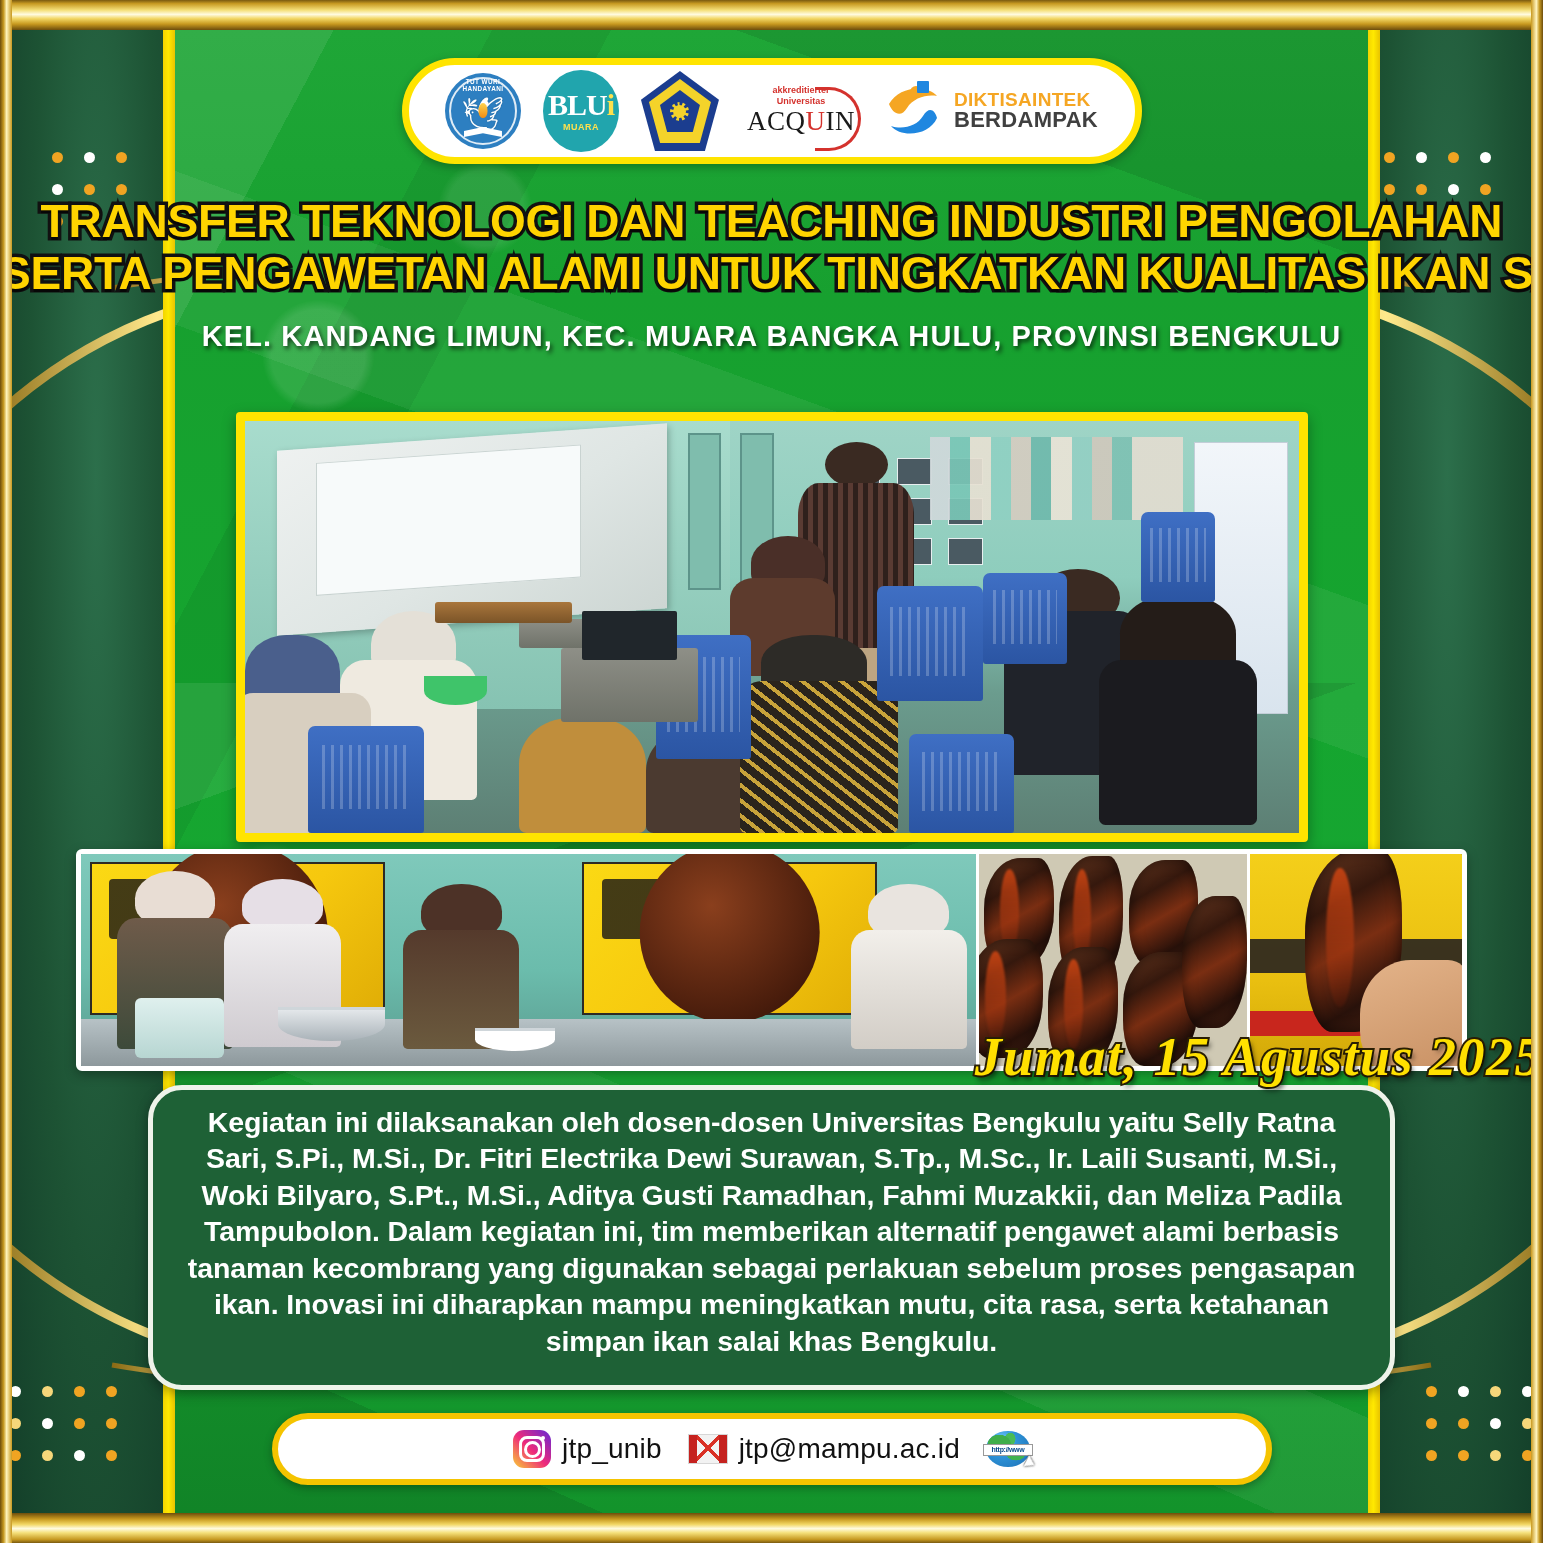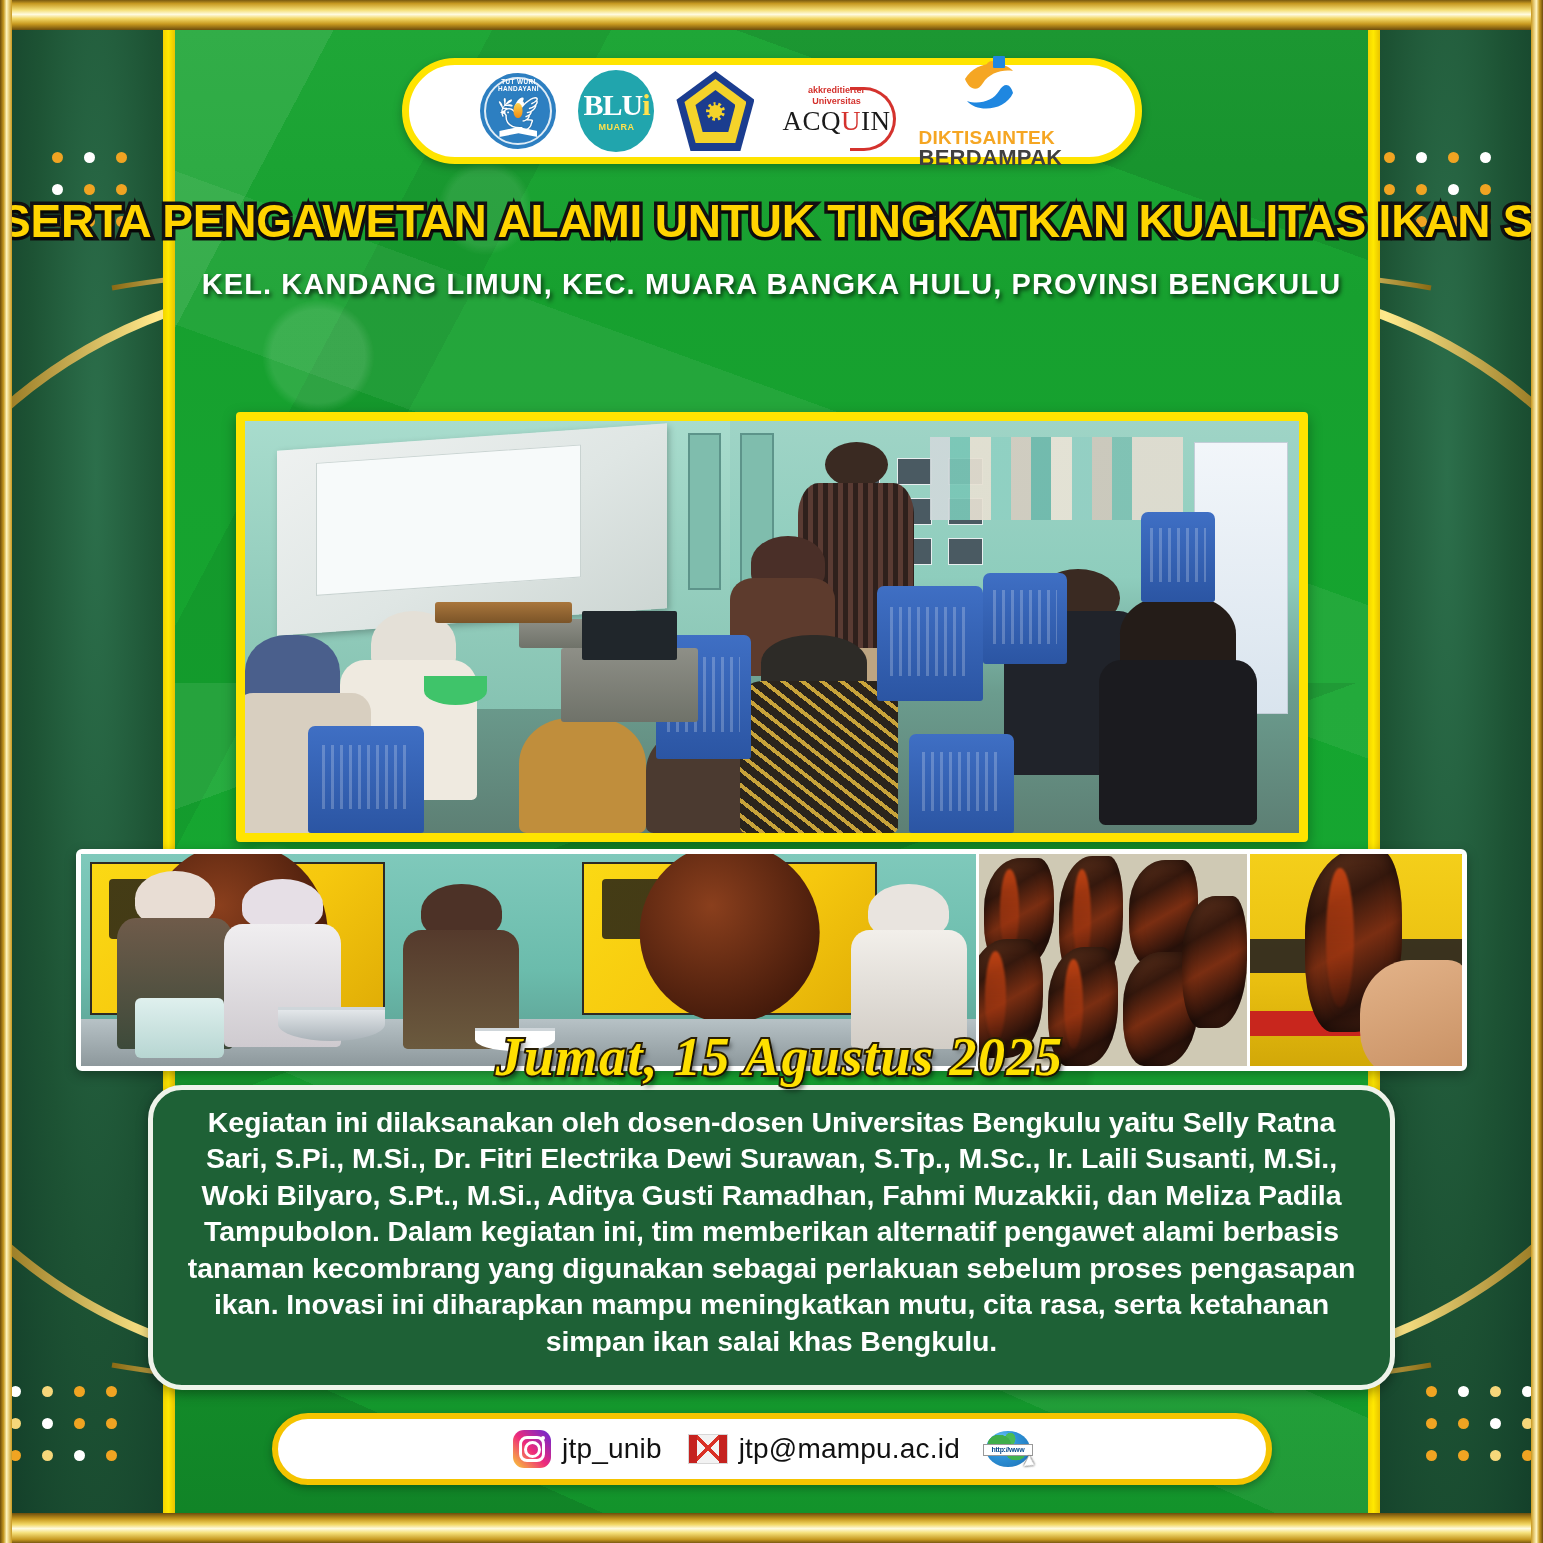--- a/index.html
+++ b/index.html
@@ -212,21 +212,21 @@
     font-family:"Liberation Serif", serif;
   }
   .logo-acquin .acq b { color:#d4322d; font-weight:400;}
   .logo-acquin .arc {
     position:absolute; right:0px; top:2px; width:46px; height:64px;
     border: 3px solid #d4322d; border-left: none;
     border-radius: 0 40px 40px 0;
   }
 
   
-  .logo-dikti { display:flex; align-items:center; gap:9px;flex-direction:column; }
+  .logo-dikti { display:flex; align-items:center; gap:9px; }
   .logo-dikti .mark { width: 62px; height: 66px; position: relative; }
   .logo-dikti .txt { line-height: 1.02; }
   .logo-dikti .t1 { color:#f5a623; font-weight:800; font-size:19px; letter-spacing:.3px; }
   .logo-dikti .t2 { color:#404040; font-weight:800; font-size:22px; letter-spacing:.3px; }
 
   
   .title-wrap {
     position: absolute;
     left: 0; right: 0; top: 196px;
     text-align: center;
@@ -400,21 +400,21 @@
   .fishhand .hand {
     position:absolute; right:-4%; bottom:-6%; width:52%; height:56%;
     border-radius: 46% 20% 30% 40%;
     background: linear-gradient(160deg,#e3b389,#c78f62);
   }
 
   
   .date-script {
     position: absolute;
     left: 0; right: 0; top: 1026px;
-    text-align: center;
+    text-align: right;
     z-index: 44;
     font-family: "Liberation Serif", serif;
     font-style: italic;
     font-weight: 700;
     font-size: 54px;
     letter-spacing: 1.5px;
     color: #ffe000;
     -webkit-text-stroke: 4px #2a1f05;
     paint-order: stroke fill;
     text-shadow: 3px 4px 5px rgba(0,0,0,.55);
@@ -692,20 +692,21 @@
         <div class="txt">
           <div class="t1">DIKTISAINTEK</div>
           <div class="t2">BERDAMPAK</div>
         </div>
       </div>
     </div>
 
   </div>
 
   <div class="title-wrap">
+    <div class="title-line">TRANSFER TEKNOLOGI DAN TEACHING INDUSTRI PENGOLAHAN</div>
     <div class="title-line">SERTA PENGAWETAN ALAMI UNTUK TINGKATKAN KUALITAS IKAN SALAI</div>
     <div class="subtitle">KEL. KANDANG LIMUN, KEC. MUARA BANGKA HULU, PROVINSI BENGKULU</div>
   </div>
 
   <div class="photo photo-main">
     <div class="room">
       <div class="wall-l"></div>
       <div class="screen">
           <div class="doc"></div>
         </div>

